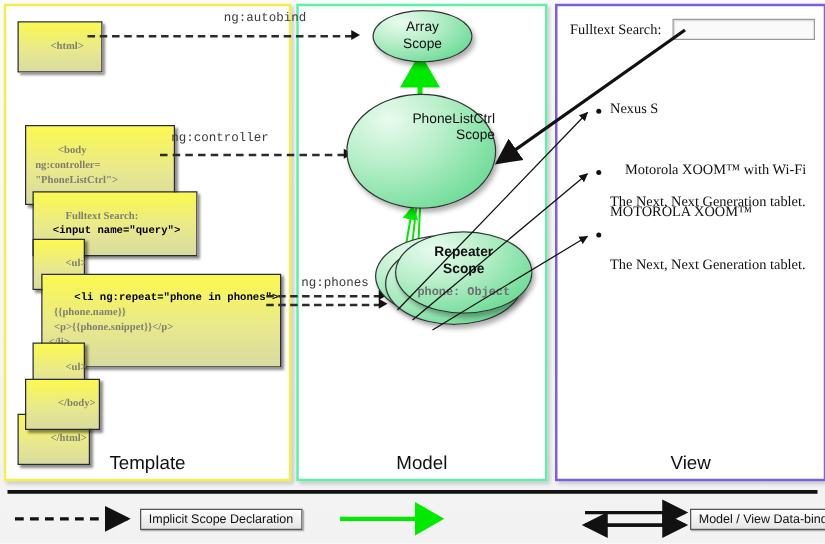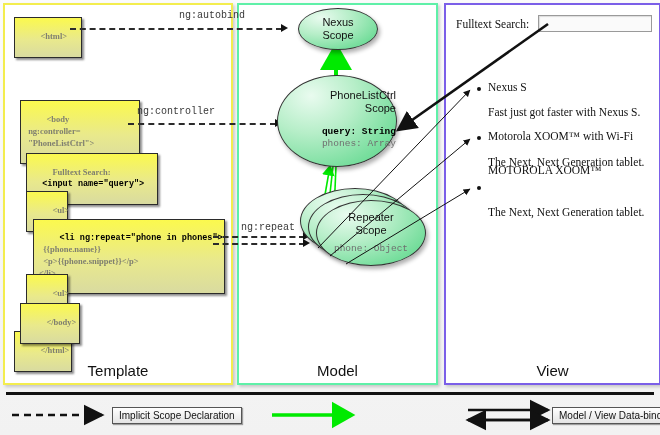--- a/index.html
+++ b/index.html
@@ -114,21 +114,21 @@
   </div>
 
   <div class="dashlabel" style="left:167px;top:10px;padding-left:12px;">ng:autobind</div>
   <div class="dash" style="left:70px;top:28px;width:212px;"></div>
   <div class="ahead" style="left:281px;top:24px;"></div>
 
   <div class="dashlabel" style="left:137px;top:106px;">ng:controller</div>
   <div class="dash" style="left:128px;top:123px;width:148px;"></div>
   <div class="ahead" style="left:275px;top:119px;"></div>
 
-  <div class="dashlabel" style="left:241px;top:222px;">ng:repeat</div>
+  <div class="dashlabel" style="left:241px;top:222px;">ng:phones</div>
   <div class="dash" style="left:213px;top:236px;width:92px;"></div>
   <div class="dash" style="left:213px;top:243px;width:92px;"></div>
   <div class="ahead" style="left:303px;top:232px;"></div>
   <div class="ahead" style="left:303px;top:239px;"></div>
 
   <svg class="ov">
     <defs>
       <marker id="gm" markerWidth="8" markerHeight="8" refX="6" refY="4" orient="auto">
         <path d="M0,0 L7,4 L0,8 z" fill="#00ea00"></path>
       </marker>
@@ -142,57 +142,52 @@
 
     <line x1="336" y1="78" x2="336" y2="46" stroke="#00ea00" stroke-width="4" marker-end="url(#gm)"></line>
 
     <line x1="322" y1="212" x2="330" y2="166" stroke="#00ea00" stroke-width="1.6" marker-end="url(#gm)"></line>
     <line x1="328" y1="212" x2="333" y2="166" stroke="#00ea00" stroke-width="1.6"></line>
     <line x1="334" y1="212" x2="336" y2="166" stroke="#00ea00" stroke-width="1.6"></line>
   </svg>
 
   <div class="scope" style="left:298px;top:8px;width:78px;height:40px;">
     <div class="t" style="padding-top:7px;">
-      <span>Nexus</span><br>
+      <span>Array</span><br>
       <span>Scope</span>
     </div>
   </div>
 
   <div class="scope" style="left:277px;top:75px;width:118px;height:90px;text-align:right;">
     <div class="t" style="padding-top:13px;">
       <span>PhoneListCtrl</span><br>
       <span>Scope</span>
     </div>
-    <div class="mono" style="padding-top:12px;">
-      <b>query: String</b><br>
-      <i>phones: Array</i>
-    </div>
   </div>
 
   <div class="scope" style="left:300px;top:188px;width:108px;height:64px;"></div>
   <div class="scope" style="left:308px;top:194px;width:108px;height:64px;"></div>
-  <div class="scope" style="left:316px;top:200px;width:108px;height:64px;">
+  <div class="scope" style="left:316px;top:185px;width:108px;height:64px;font-weight:bold;">
     <div class="t" style="padding-top:10px;">
       <span>Repeater</span><br>
       <span>Scope</span>
     </div>
     <div class="mono" style="padding-top:7px;">
       <i>phone: Object</i>
     </div>
   </div>
 
   <div class="v-label" style="left:456px;top:18px;">Fulltext Search:</div>
   <input class="v-input" style="left: 538px; top: 15px; width: 108px; height: 15px; font-size: 11px; padding: 0px 2px;" value="">
 
   <div class="bullet" style="left:477px;top:87px;"></div>
   <div class="v-item" style="left:488px;top:81px;">Nexus S</div>
-  <div class="v-sub" style="left:488px;top:106px;">Fast just got faster with Nexus S.</div>
 
   <div class="bullet" style="left:477px;top:136px;"></div>
-  <div class="v-item" style="left:488px;top:130px;">Motorola XOOM™  with Wi-Fi</div>
+  <div class="v-item" style="left:500px;top:130px;">Motorola XOOM™  with Wi-Fi</div>
   <div class="v-sub" style="left:488px;top:156px;">The Next, Next Generation tablet.</div>
 
   <div class="bullet" style="left:477px;top:186px;"></div>
   <div class="v-item" style="left:488px;top:164px;text-align:center;">MOTOROLA XOOM™</div>
   <div class="v-sub" style="left:488px;top:206px;">The Next, Next Generation tablet.</div>
 
   <svg class="ov">
 
     <line x1="548" y1="24" x2="398" y2="130" stroke="#111" stroke-width="2.6" marker-end="url(#bk)"></line>
 

